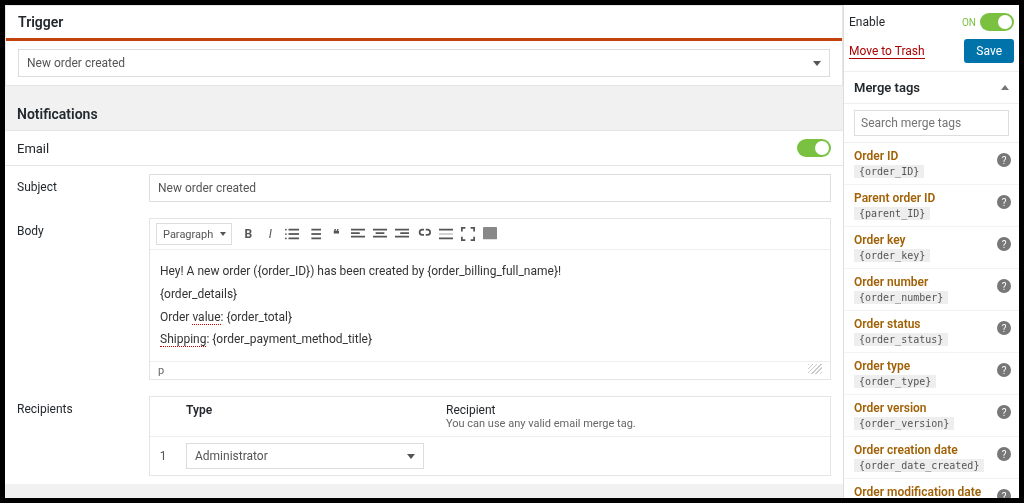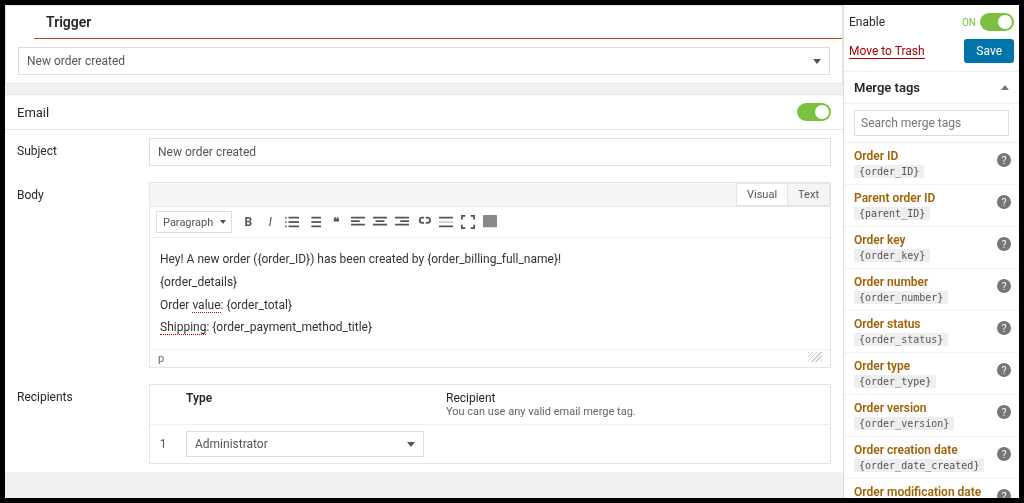--- a/index.html
+++ b/index.html
@@ -2,21 +2,21 @@
 <html><head>
 <meta charset="utf-8">
 <style>
 * { margin:0; padding:0; box-sizing:border-box; font-family:-apple-system,BlinkMacSystemFont,"Segoe UI",Roboto,sans-serif; }
 body { background:#000; padding:5px; font-size:13px; color:#23282d; }
 .wrap { background:#f1f1f1; width:1014px; height:493px; display:flex; overflow:hidden; }
 .main { flex:1; padding:0; overflow:hidden; }
 .side { width:176px; background:#fff; border-left:1px solid #ddd; display:flex; flex-direction:column; }
 
 .panel { background:#fff; margin:0 0 10px 0; border:1px solid #e5e5e5; }
-.panel-hd { padding:8px 12px; font-weight:600; font-size:14px; border-bottom:1px solid #c2410c;margin-left:28px; }
+.panel-hd { padding:8px 12px; font-weight:600; font-size:14px; border-bottom:3px solid #c2410c; }
 .panel-bd-sm { padding:8px 12px; }
 .select { width:100%; height:28px; border:1px solid #ddd; background:#fff; padding:0 8px; color:#555; font-size:12px; display:flex; align-items:center; justify-content:space-between; }
 .caret { width:0; height:0; border-left:4px solid transparent; border-right:4px solid transparent; border-top:5px solid #555; }
 
 .sec-hd { font-weight:600; font-size:14px; padding:10px 12px 8px; }
 .row-email { background:#fff; display:flex; justify-content:space-between; align-items:center; padding:8px 12px; border-top:1px solid #e5e5e5; border-bottom:1px solid #e5e5e5; font-size:13px; }
 
 .fields { background:#fff; }
 .frow { display:flex; align-items:flex-start; padding:8px 12px; }
 .flabel { width:132px; color:#23282d; font-size:12px; padding-top:6px; }
@@ -77,43 +77,40 @@
     <div class="panel">
       <div class="panel-hd">Trigger</div>
       <div class="panel-bd-sm">
         <div class="select">
           <span>New order created</span>
           <span class="caret"></span>
         </div>
       </div>
     </div>
 
+    <div class="sec-hd">Notifications</div>
     <div class="row-email">
       <span>Email</span>
       <div class="toggle on">
           <div class="knob"></div>
         </div>
     </div>
 
     <div class="fields">
       <div class="frow">
         <div class="flabel">Subject</div>
         <div class="fcontrol">
           <input class="text-input" value="New order created" style="">
         </div>
       </div>
 
       <div class="frow">
         <div class="flabel">Body</div>
         <div class="fcontrol">
           <div class="editor">
-            <div class="ed-tabs">
-              <div class="ed-tab active">Visual</div>
-              <div class="ed-tab">Text</div>
-            </div>
             <div class="toolbar">
               <div class="tsel">
                   <span>Paragraph</span>
                 </div>
               <div class="tbtn">
                   <b>B</b>
                 </div>
               <div class="tbtn">
                   <i>I</i>
                 </div>

